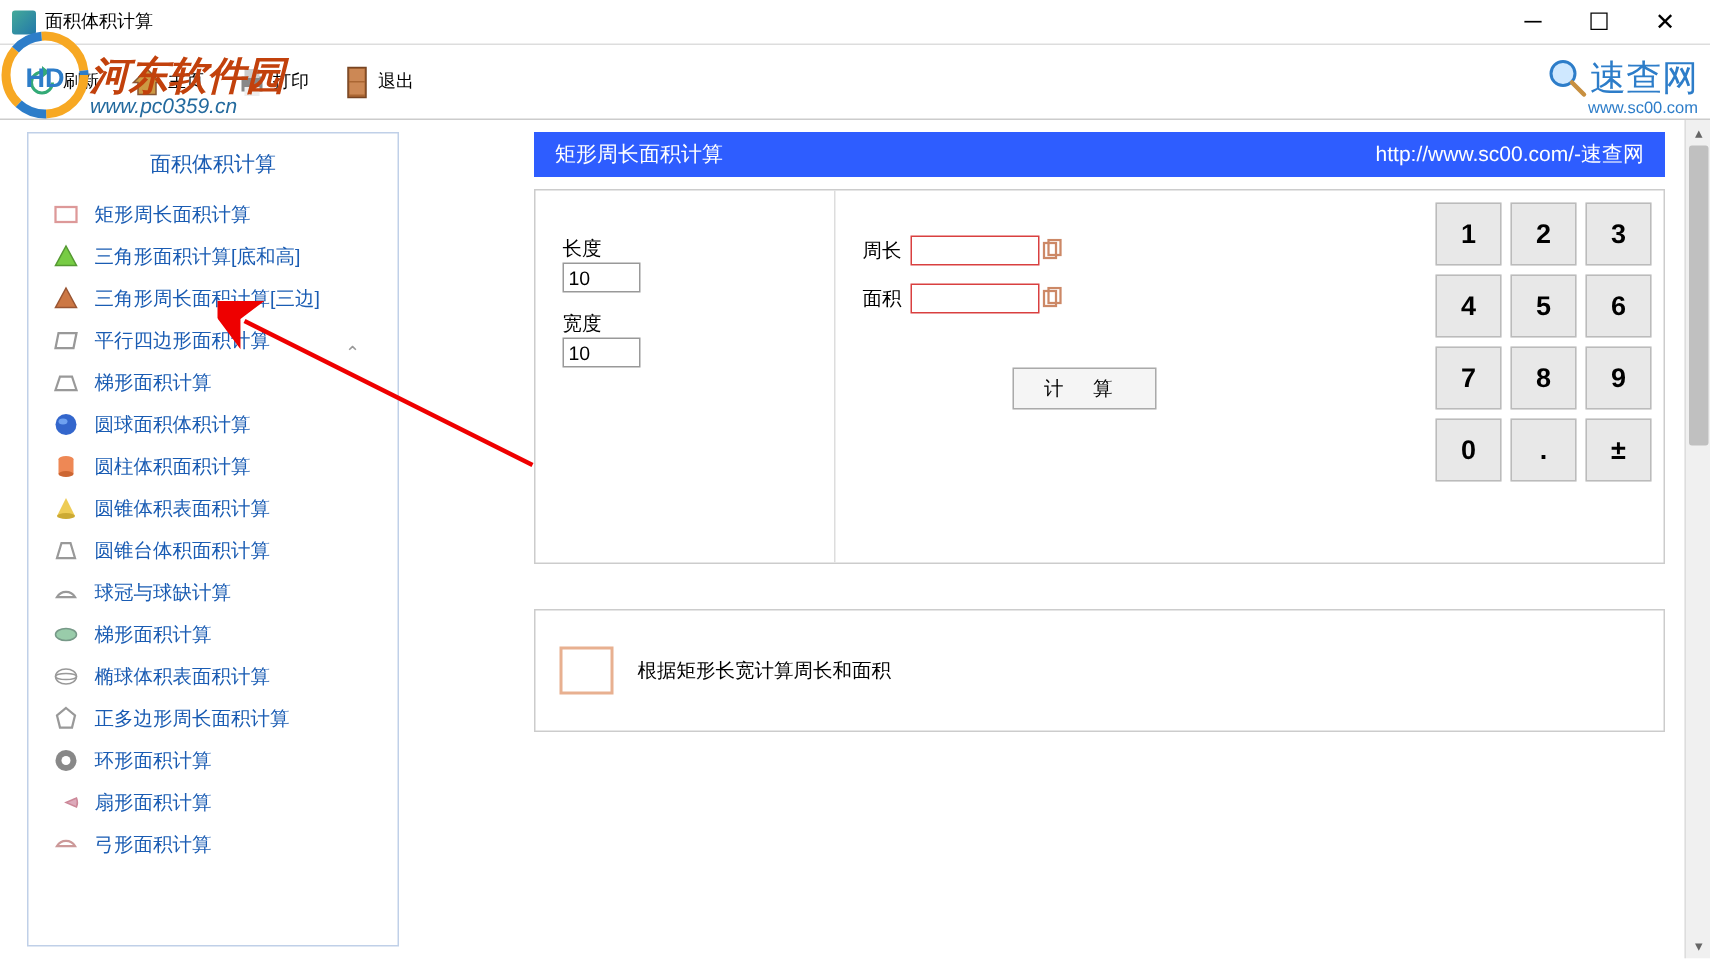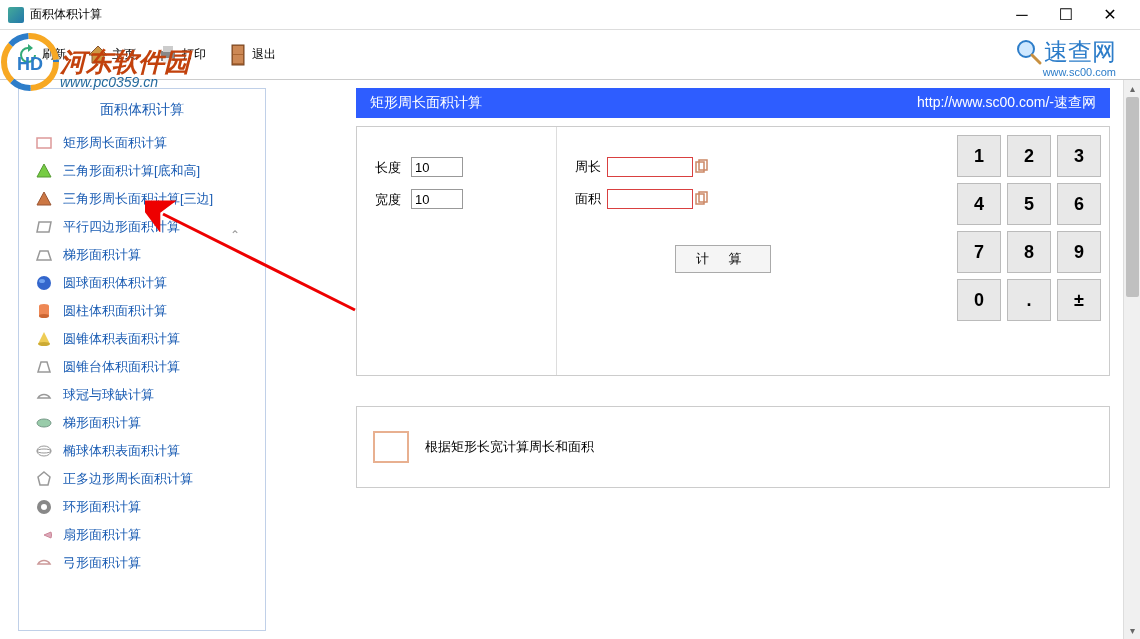--- a/index.html
+++ b/index.html
@@ -3,26 +3,26 @@
   <meta charset="utf-8">
   <style>
     * { margin: 0; padding: 0; box-sizing: border-box; font-family: "Microsoft YaHei", "SimSun", sans-serif; }
     body { width: 1140px; height: 639px; background: #fff; overflow: hidden; position: relative; }
     
     .title-bar { height: 30px; display: flex; align-items: center; padding: 0 8px; border-bottom: 1px solid #ddd; }
     .title-bar .app-icon { width: 16px; height: 16px; margin-right: 6px; background: linear-gradient(135deg, #4a9, #27a); border-radius: 2px; }
     .title-bar .title { font-size: 12px; flex: 1; }
     .title-bar .win-btn { width: 44px; height: 30px; display: flex; align-items: center; justify-content: center; cursor: pointer; }
     
-    .watermark-left { position: absolute; top: 32px; left: 0; z-index: 100; pointer-events: none; display: flex; align-items: center; }
+    .watermark-left { position: absolute; top: 20px; left: 0; z-index: 100; pointer-events: none; display: flex; align-items: center; }
     .wm-logo { width: 60px; height: 60px; }
     .wm-text { font-size: 26px; font-weight: bold; color: #c2410c; font-style: italic; }
     .wm-url { position: absolute; top: 42px; left: 60px; font-size: 14px; color: #236a9e; font-style: italic; }
     
-    .watermark-right { position: absolute; top: 36px; right: 24px; z-index: 100; pointer-events: none; display: flex; align-items: center; }
+    .watermark-right { position: absolute; top: 36px; right: 8px; z-index: 100; pointer-events: none; display: flex; align-items: center; }
     .wm-r-icon { width: 30px; height: 30px; }
     .wm-r-text { font-size: 24px; color: #2d7dc9; }
     .wm-r-url { position: absolute; top: 30px; right: 0; font-size: 11px; color: #2d7dc9; }
     
     .toolbar { height: 50px; display: flex; align-items: center; padding: 0 16px; border-bottom: 1px solid #ccc; gap: 20px; }
     .toolbar-btn { display: flex; flex-direction: row; align-items: center; gap: 2px; cursor: pointer; font-size: 12px; }
     .toolbar-icon { width: 24px; height: 24px; }
     
     .content-area { height: 559px; display: flex; position: relative; }
     
@@ -37,21 +37,21 @@
     .scrollbar-right .thumb { position: absolute; top: 17px; left: 2px; width: 13px; height: 200px; background: #c0c0c0; border-radius: 2px; }
     .scrollbar-right .arrow { position: absolute; width: 17px; height: 17px; display: flex; align-items: center; justify-content: center; font-size: 10px; color: #666; }
     .scrollbar-right .arrow.up { top: 0; }
     .scrollbar-right .arrow.down { bottom: 0; }
     
     .header-bar { background: #2e5dff; color: #fff; padding: 6px 14px; display: flex; justify-content: space-between; font-size: 14px; }
     .header-bar a { color: #fff; text-decoration: none; }
     
     .calc-box { border: 1px solid #ccc; margin-top: 8px; display: flex; min-height: 250px; background: #fff; }
     .input-col { width: 200px; padding: 30px 18px; border-right: 1px solid #ddd; }
-    .input-row { display: flex; align-items: flex-end; margin-bottom: 12px; font-size: 13px; }
+    .input-row { display: flex; align-items: flex-start; margin-bottom: 12px; font-size: 13px; flex-direction: column; }
     .input-row label { width: 36px; }
     .input-row input { width: 52px; height: 20px; border: 1px solid #999; padding: 0 3px; font-size: 13px; }
     
     .output-col { flex: 1; padding: 30px 18px; }
     .output-row { display: flex; align-items: center; margin-bottom: 12px; font-size: 13px; }
     .output-row label { width: 32px; }
     .output-row input { width: 86px; height: 20px; border: 1.5px solid #d94040; background: #fff; padding: 0 3px; }
     .copy-icon { width: 16px; height: 16px; cursor: pointer; }
     .calc-btn { margin-top: 24px; margin-left: 100px; padding: 4px 20px; font-size: 13px; letter-spacing: 8px; border: 1px solid #aaa; background: #f5f5f5; cursor: pointer; }
     

